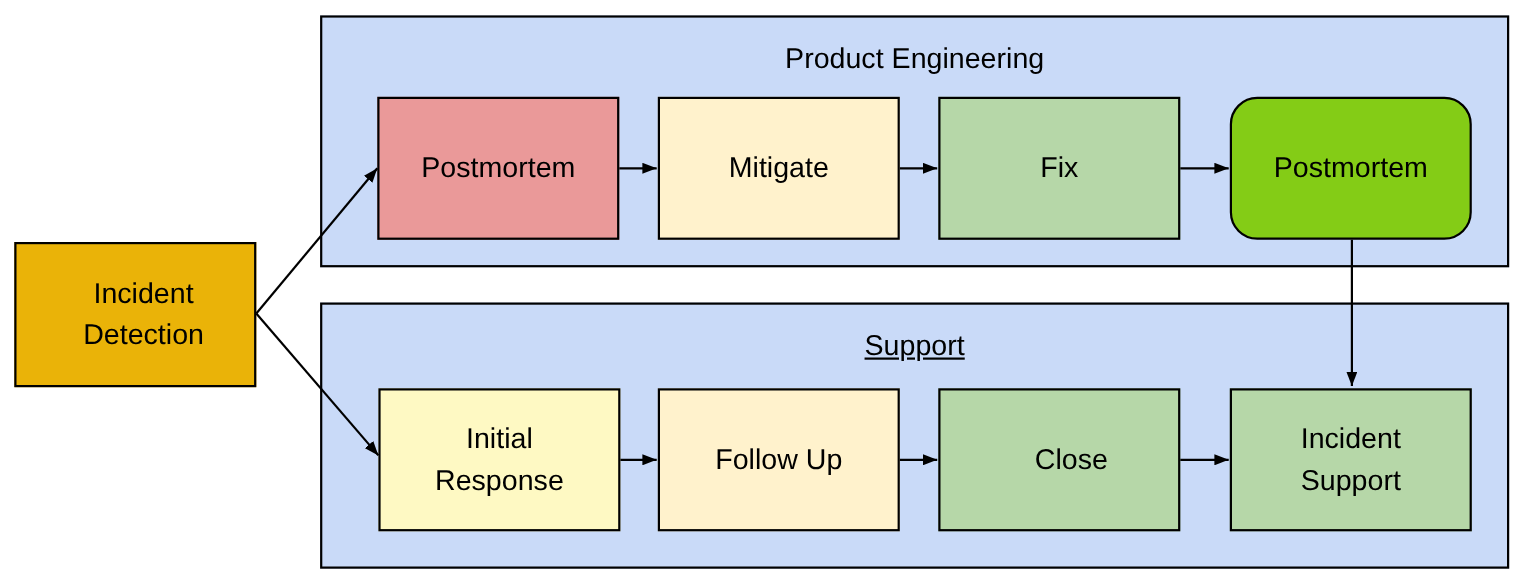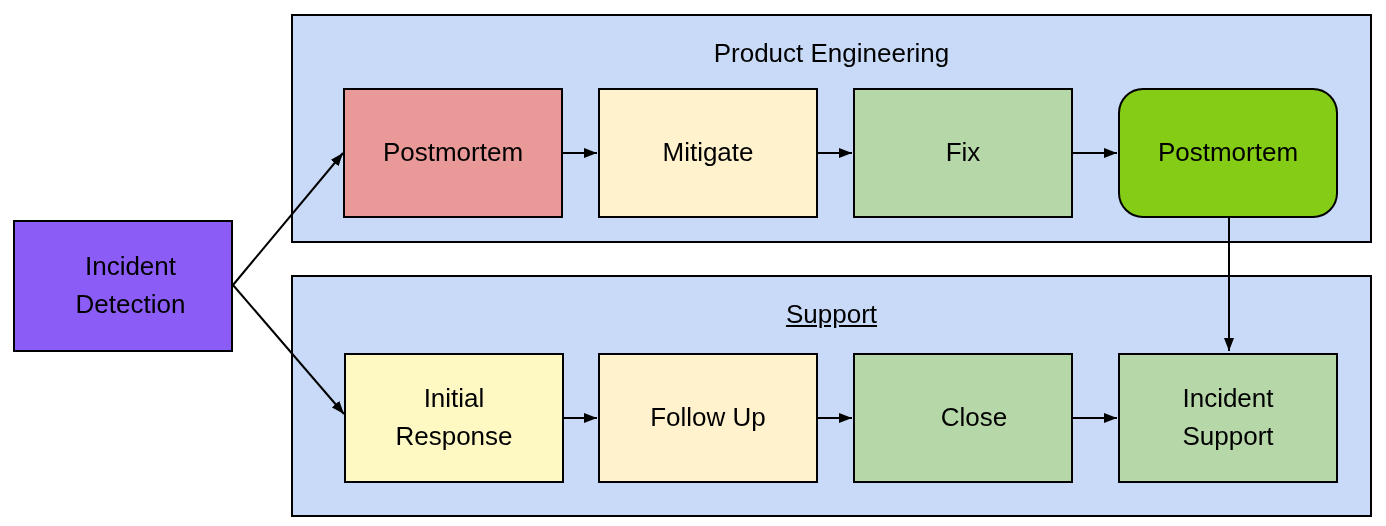--- a/index.html
+++ b/index.html
@@ -75,21 +75,21 @@
 <div class="stage">
 
   <div class="lane lane-product-engineering" style="background-color: rgb(201, 218, 248);">
     <span class="lane-title">Product Engineering</span>
   </div>
 
   <div class="lane lane-support" style="background-color: rgb(201, 218, 248);">
     <span class="lane-title">Support</span>
   </div>
 
-  <div class="node node-start" style="background-color: #8b5cf6; padding-left: 15px;">
+  <div class="node node-start" style="background-color: #eab308; padding-left: 15px;">
     <span class="node-label">Incident Detection</span>
   </div>
 
   <div class="node node-investigate" style="background-color: rgb(234, 153, 153);">
     <span class="node-label">Postmortem</span>
   </div>
 
   <div class="node node-mitigate" style="background-color: rgb(255, 242, 204);">
     <span class="node-label">Mitigate</span>
   </div>

